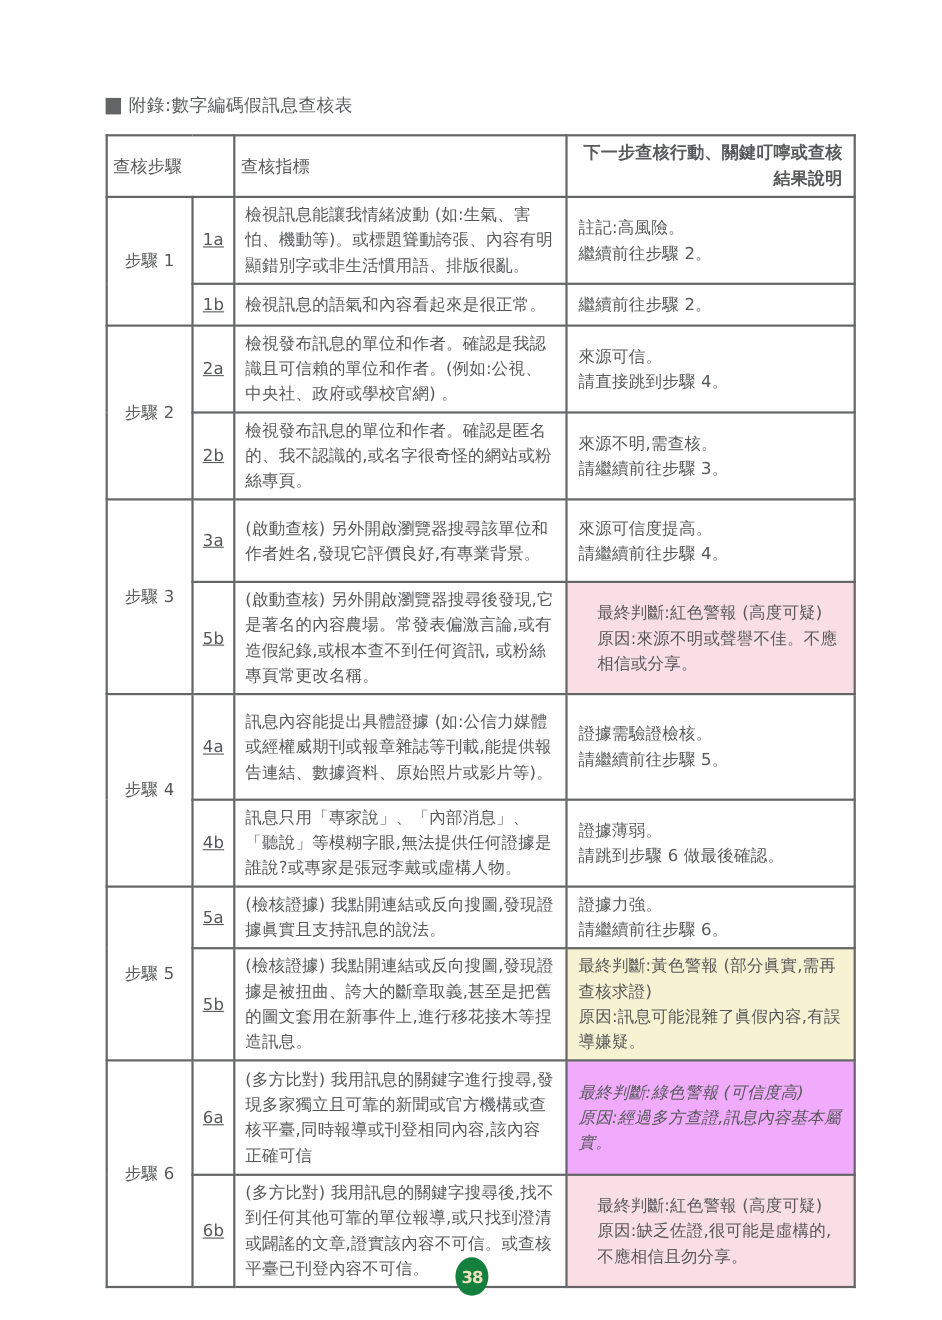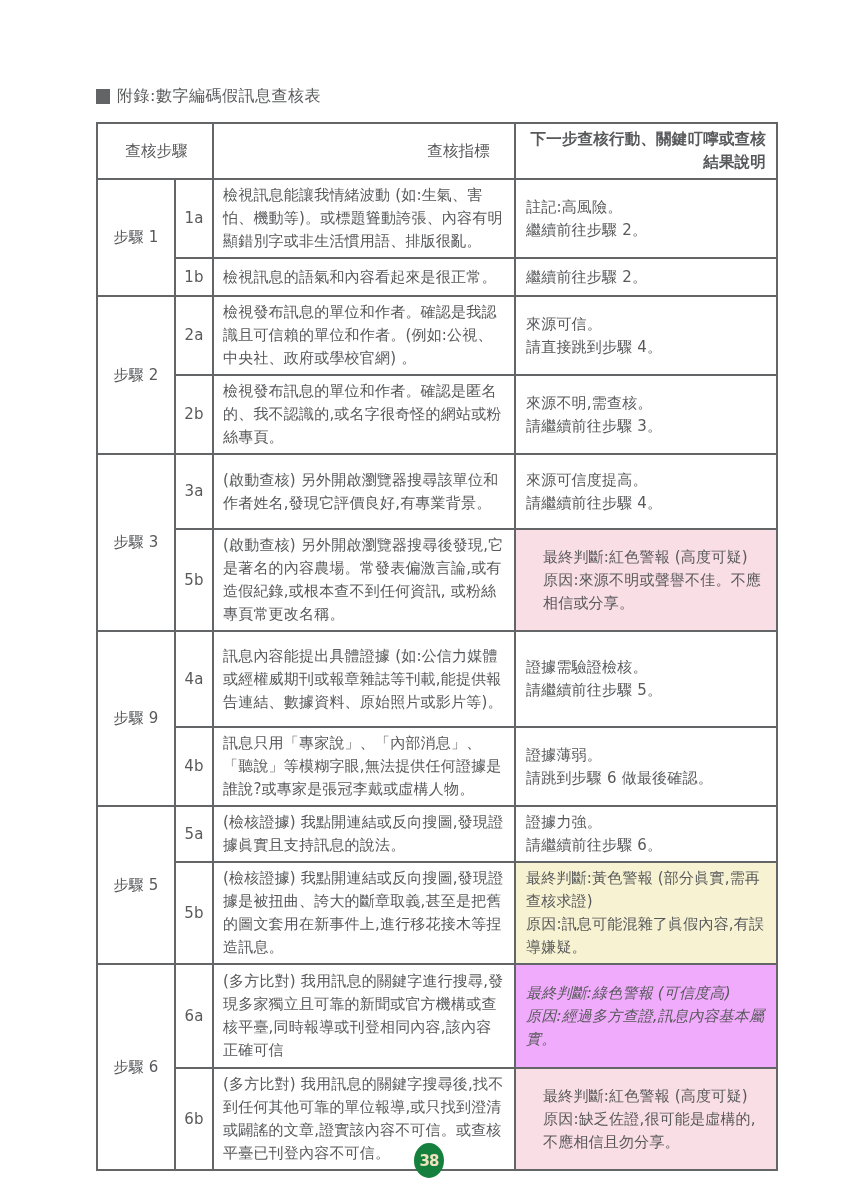--- a/index.html
+++ b/index.html
@@ -48,35 +48,36 @@
   table.checklist th,
   table.checklist td {
     border: 2px solid #646567;
     vertical-align: middle;
     line-height: 23px;
     letter-spacing: 0.2px;
   }
   th.hdr {
     font-weight: normal;
     font-size: 15.5px;
-    text-align: right;
-    padding: 4px 24px;
+    text-align: left;
+    padding: 4px 5px;
   }
   th.hdr-wide {
     text-align: right;
     padding: 4px 10px;
     font-weight: bold;
   }
   td.step-cell {
     text-align: center;
     padding: 2px;
   }
   td.code-cell {
     text-align: center;
     padding: 2px;
+    text-decoration: underline;
   }
   td.ind-cell {
     text-align: left;
     padding: 4px 9px;
     margin-left: 12px;
   }
   td.act-cell {
     text-align: left;
     padding: 4px 10px;
     white-space: pre-line;
@@ -162,21 +163,21 @@
 請繼續前往步驟 4。</td>
       </tr>
       <tr style="height:91px">
         <td class="code-cell">5b</td>
         <td class="ind-cell">(啟動查核) 另外開啟瀏覽器搜尋後發現,它是著名的內容農場。常發表偏激言論,或有造假紀錄,或根本查不到任何資訊, 或粉絲專頁常更改名稱。</td>
         <td class="act-cell act-red">最終判斷:紅色警報 (高度可疑)
 原因:來源不明或聲譽不佳。不應相信或分享。</td>
       </tr>
 
       <tr style="height:96px">
-        <td class="step-cell" rowspan="2">步驟 9</td>
+        <td class="step-cell" rowspan="2">步驟 4</td>
         <td class="code-cell">4a</td>
         <td class="ind-cell">訊息內容能提出具體證據 (如:公信力媒體或經權威期刊或報章雜誌等刊載,能提供報告連結、數據資料、原始照片或影片等)。</td>
         <td class="act-cell">證據需驗證檢核。
 請繼續前往步驟 5。</td>
       </tr>
       <tr style="height:76px">
         <td class="code-cell">4b</td>
         <td class="ind-cell">訊息只用「專家說」、「內部消息」、「聽說」等模糊字眼,無法提供任何證據是誰說?或專家是張冠李戴或虛構人物。</td>
         <td class="act-cell">證據薄弱。
 請跳到步驟 6 做最後確認。</td>

